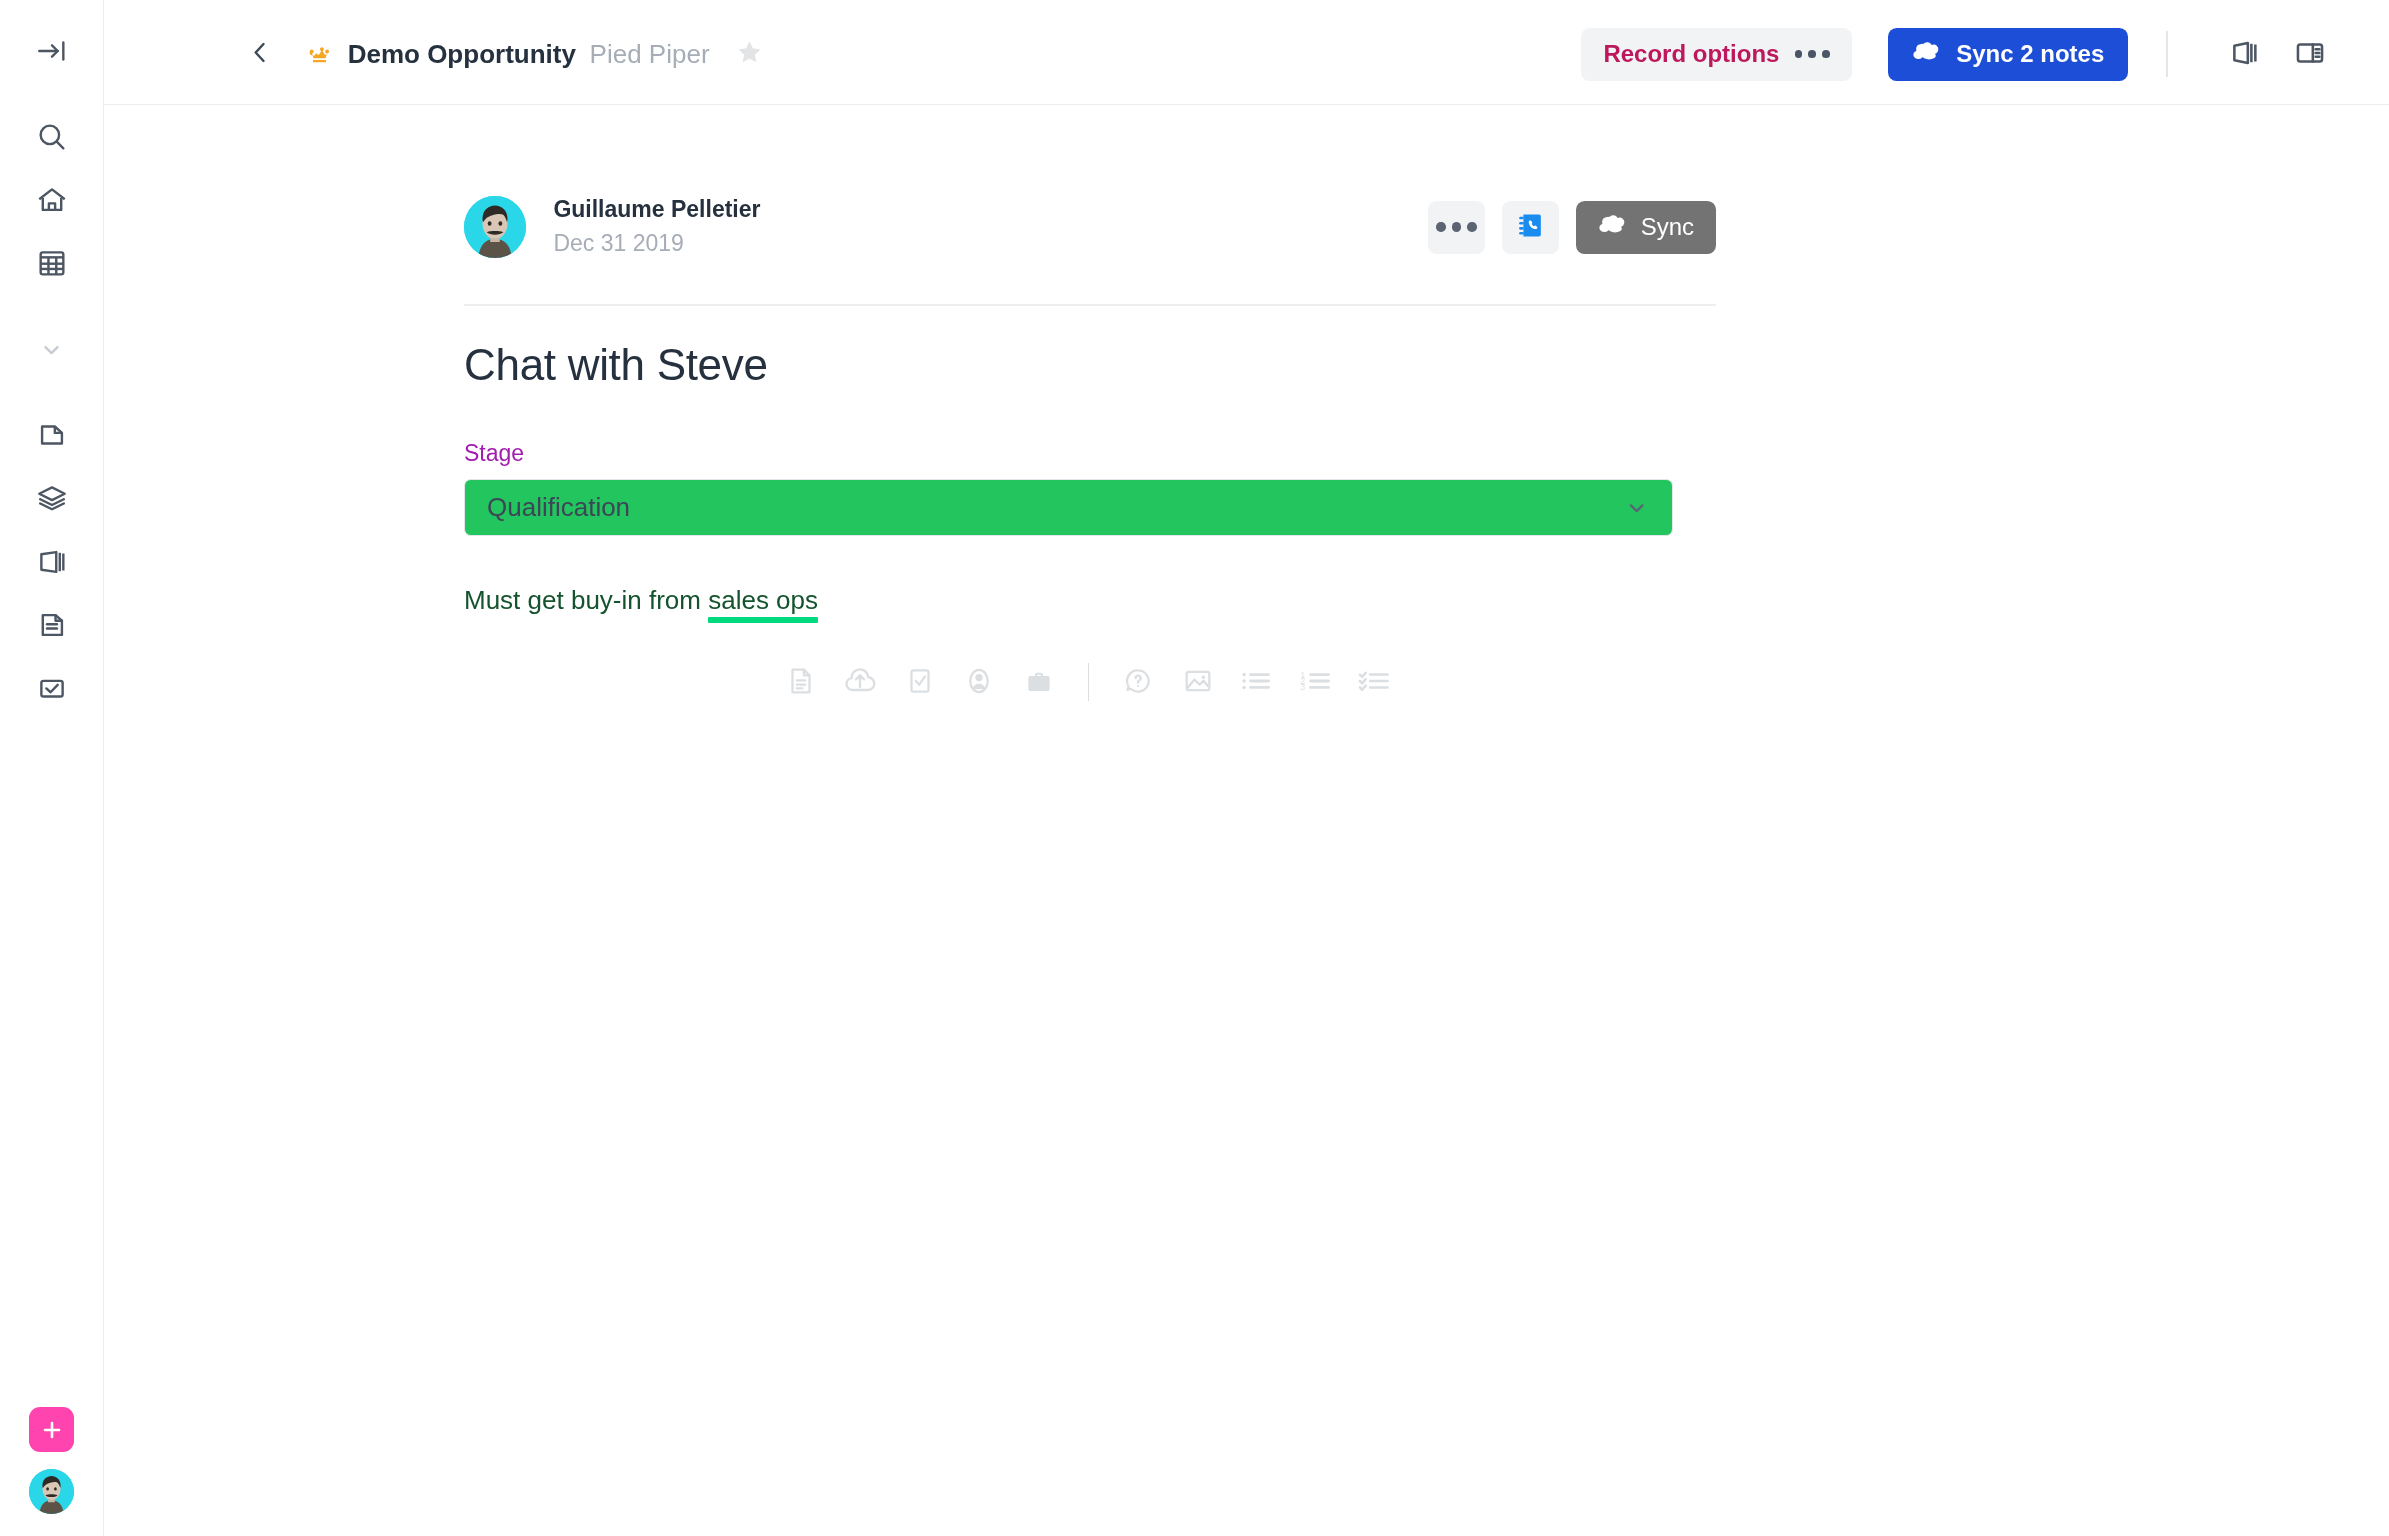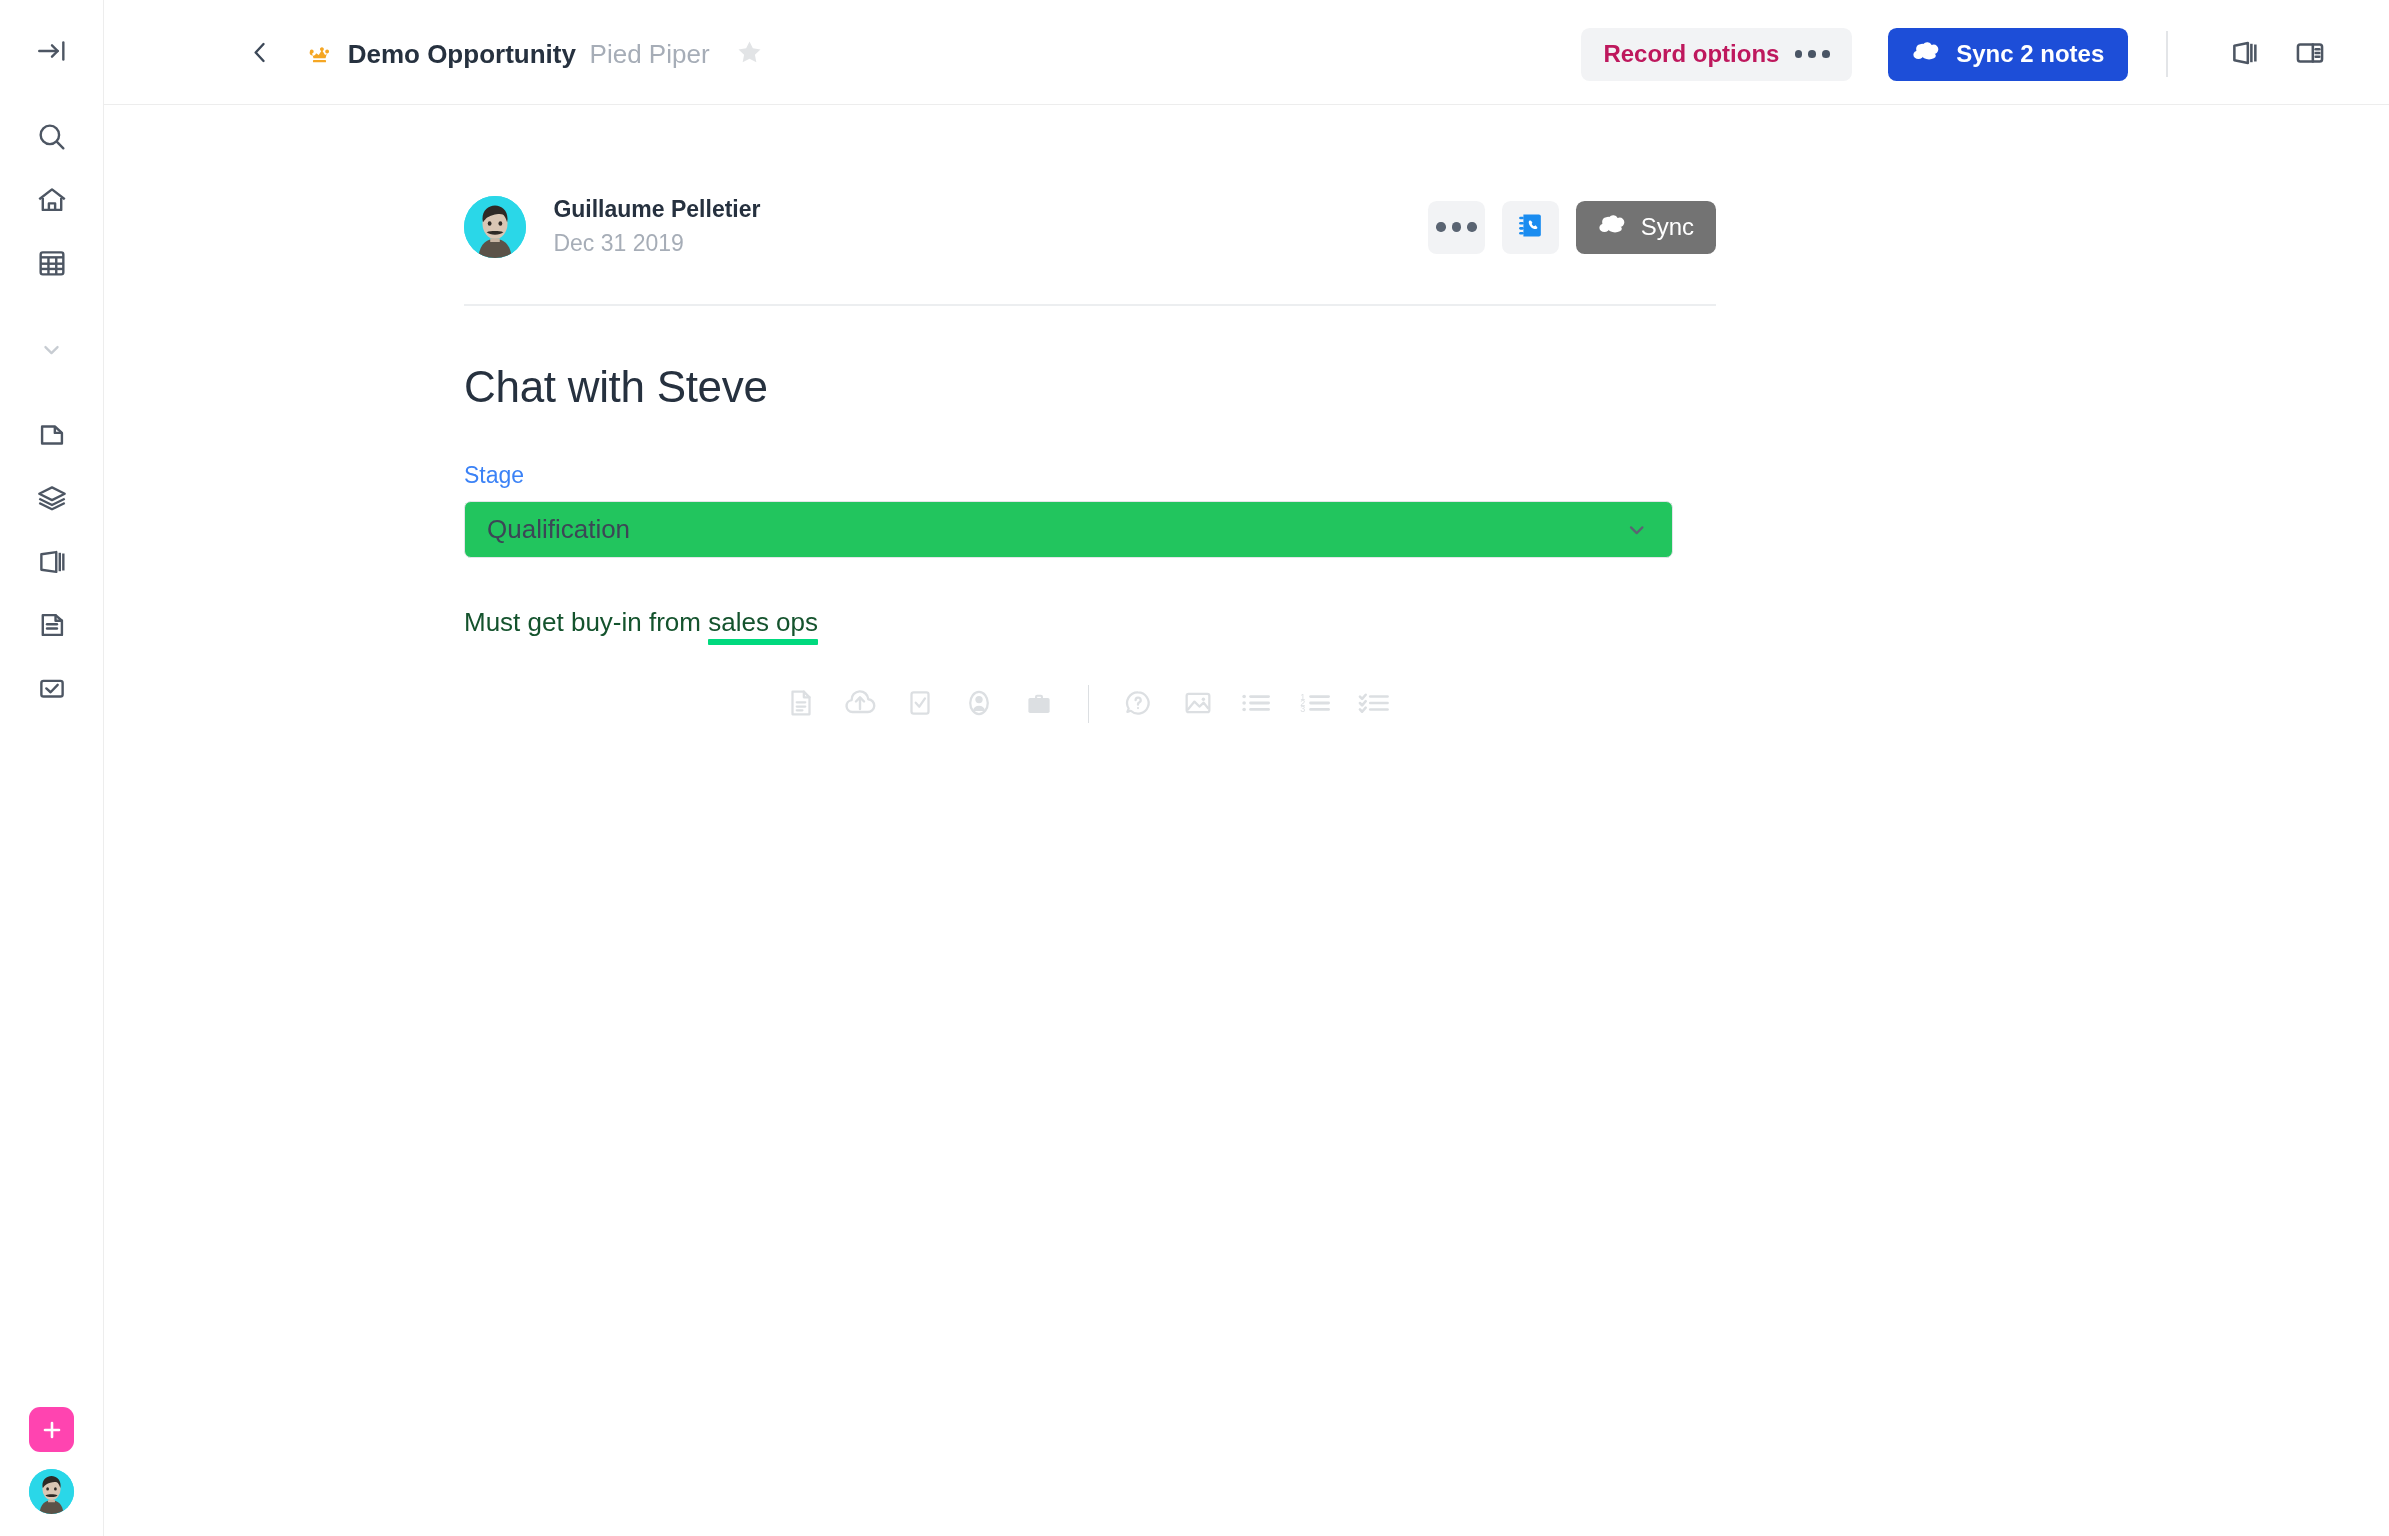--- a/index.html
+++ b/index.html
@@ -141,36 +141,36 @@
   .sq-btn .dots i { background: #5a6472; width: 9.4px; height: 9.4px; }
   .sync-btn {
     height: 53px; border-radius: 8.6px; background: #737373;
     padding: 0 22px; display: flex; align-items: center; gap: 13.7px;
     font-size: 24px; font-weight: normal; color: #fff; cursor: pointer;
   }
 
   .divider { height: 1.7px; background: #eceef0; margin-top: 45px; }
 
   .note-title {
-    font-size: 44px; color: #26313f; margin-top: 56px; letter-spacing: -0.3px;
+    font-size: 44px; color: #26313f; margin-top: 34px; letter-spacing: -0.3px;
   }
   .note-body {
     font-size: 26px; color: #26313f; line-height: 1.58; margin-top: 26px;
     max-width: 1132px;
   }
   .spell {
     text-decoration: underline;
     text-decoration-color: #ff6161;
     text-decoration-style: wavy;
     text-decoration-thickness: 2.6px;
     text-underline-offset: 3.4px;
   }
 
   .field { margin-top: 50px; width: 1209px; }
-  .field-label { font-size: 23px; color: #3b82f6; margin-bottom: 12px; }
+  .field-label { font-size: 23px; color: #a21caf; margin-bottom: 12px; }
   .select-box {
     height: 57px; border: 1.7px solid #e2e5e9; border-radius: 6.9px;
     display: flex; align-items: center; padding: 0 22px;
     font-size: 26px; color: #3c4656; cursor: pointer; background: #22c55e;
   }
   .select-box .chev { margin-left: auto; color: #5a6472; display: flex; }
 
   .note-line {
     font-size: 26px; color: #14532d; margin-top: 49px;
   }

